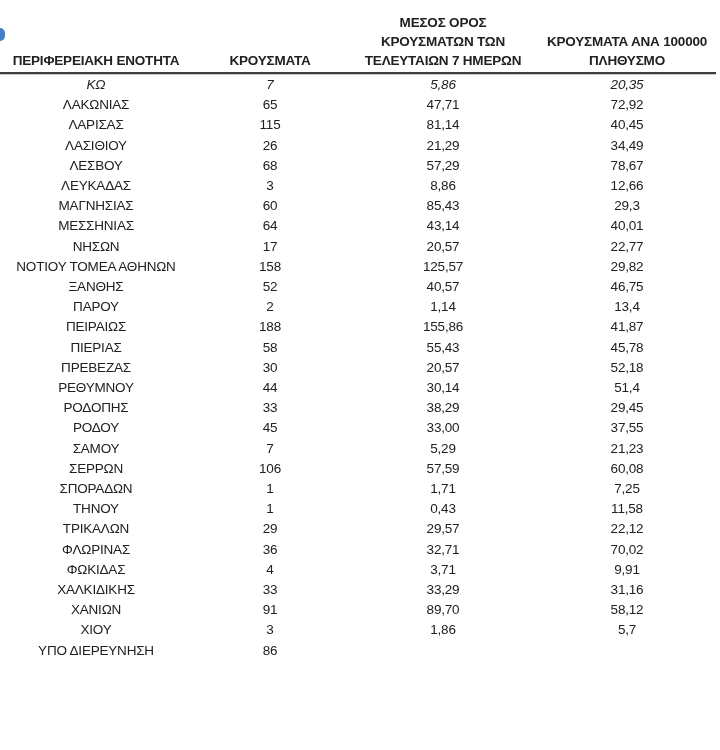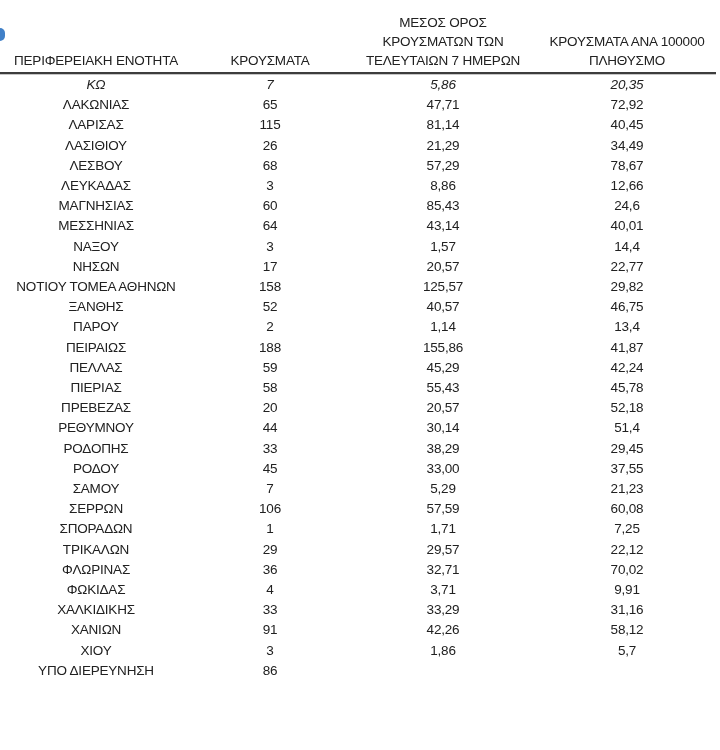--- a/index.html
+++ b/index.html
@@ -36,21 +36,21 @@
     font-size: 13.5px;
     letter-spacing: -0.2px;
   }
   col.c-region  { width: 192px; }
   col.c-cases   { width: 156px; }
   col.c-avg     { width: 190px; }
   col.c-per100k { width: 178px; }
   thead th {
     vertical-align: bottom;
     text-align: center;
-    font-weight: 400;
+    font-weight: 700;
     padding: 0 2px 2px 2px;
     height: 62px;
     border-bottom: 2px solid #3d3d3d;
     white-space: pre-line;
     line-height: 19px;
   }
   tbody td {
     text-align: center;
     height: 20.2px;
     padding: 0 2px;
@@ -121,35 +121,29 @@
         <tr>
           <td>ΛΕΥΚΑΔΑΣ</td>
           <td>3</td>
           <td>8,86</td>
           <td>12,66</td>
         </tr>
         <tr>
           <td>ΜΑΓΝΗΣΙΑΣ</td>
           <td>60</td>
           <td>85,43</td>
-          <td>24,6</td>
+          <td>29,3</td>
         </tr>
         <tr>
           <td>ΜΕΣΣΗΝΙΑΣ</td>
           <td>64</td>
           <td>43,14</td>
           <td>40,01</td>
         </tr>
         <tr>
-          <td>ΝΑΞΟΥ</td>
-          <td>3</td>
-          <td>1,57</td>
-          <td>14,4</td>
-        </tr>
-        <tr>
           <td>ΝΗΣΩΝ</td>
           <td>17</td>
           <td>20,57</td>
           <td>22,77</td>
         </tr>
         <tr>
           <td>ΝΟΤΙΟΥ ΤΟΜΕΑ ΑΘΗΝΩΝ</td>
           <td>158</td>
           <td>125,57</td>
           <td>29,82</td>
@@ -166,34 +160,28 @@
           <td>1,14</td>
           <td>13,4</td>
         </tr>
         <tr>
           <td>ΠΕΙΡΑΙΩΣ</td>
           <td>188</td>
           <td>155,86</td>
           <td>41,87</td>
         </tr>
         <tr>
-          <td>ΠΕΛΛΑΣ</td>
-          <td>59</td>
-          <td>45,29</td>
-          <td>42,24</td>
-        </tr>
-        <tr>
           <td>ΠΙΕΡΙΑΣ</td>
           <td>58</td>
           <td>55,43</td>
           <td>45,78</td>
         </tr>
         <tr>
           <td>ΠΡΕΒΕΖΑΣ</td>
-          <td>20</td>
+          <td>30</td>
           <td>20,57</td>
           <td>52,18</td>
         </tr>
         <tr>
           <td>ΡΕΘΥΜΝΟΥ</td>
           <td>44</td>
           <td>30,14</td>
           <td>51,4</td>
         </tr>
         <tr>
@@ -220,20 +208,26 @@
           <td>57,59</td>
           <td>60,08</td>
         </tr>
         <tr>
           <td>ΣΠΟΡΑΔΩΝ</td>
           <td>1</td>
           <td>1,71</td>
           <td>7,25</td>
         </tr>
         <tr>
+          <td>ΤΗΝΟΥ</td>
+          <td>1</td>
+          <td>0,43</td>
+          <td>11,58</td>
+        </tr>
+        <tr>
           <td>ΤΡΙΚΑΛΩΝ</td>
           <td>29</td>
           <td>29,57</td>
           <td>22,12</td>
         </tr>
         <tr>
           <td>ΦΛΩΡΙΝΑΣ</td>
           <td>36</td>
           <td>32,71</td>
           <td>70,02</td>
@@ -246,21 +240,21 @@
         </tr>
         <tr>
           <td>ΧΑΛΚΙΔΙΚΗΣ</td>
           <td>33</td>
           <td>33,29</td>
           <td>31,16</td>
         </tr>
         <tr>
           <td>ΧΑΝΙΩΝ</td>
           <td>91</td>
-          <td>42,26</td>
+          <td>89,70</td>
           <td>58,12</td>
         </tr>
         <tr>
           <td>ΧΙΟΥ</td>
           <td>3</td>
           <td>1,86</td>
           <td>5,7</td>
         </tr>
         <tr>
           <td>ΥΠΟ ΔΙΕΡΕΥΝΗΣΗ</td>

